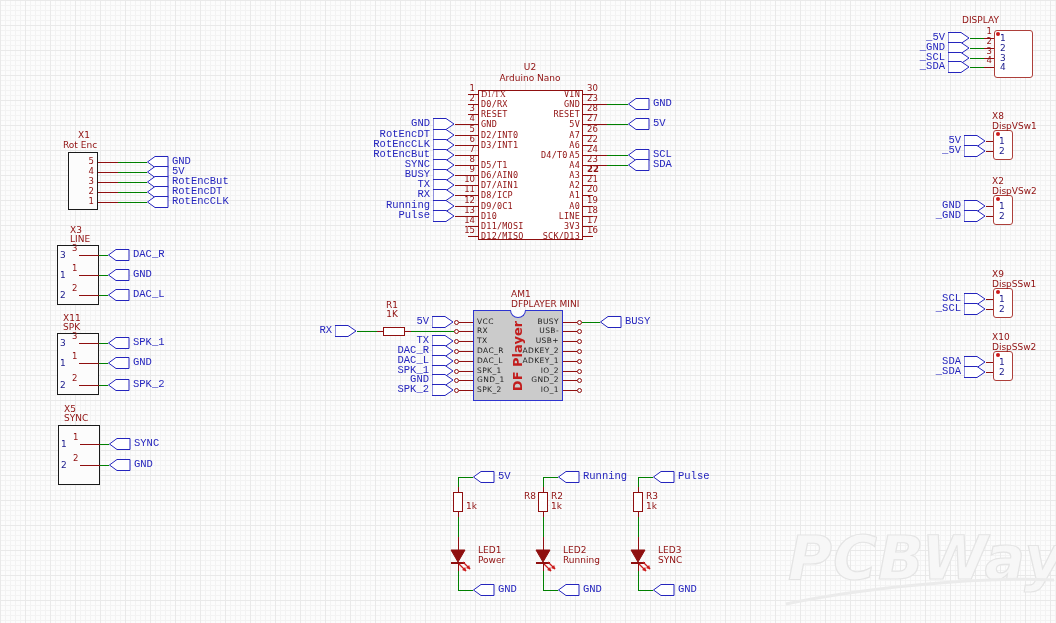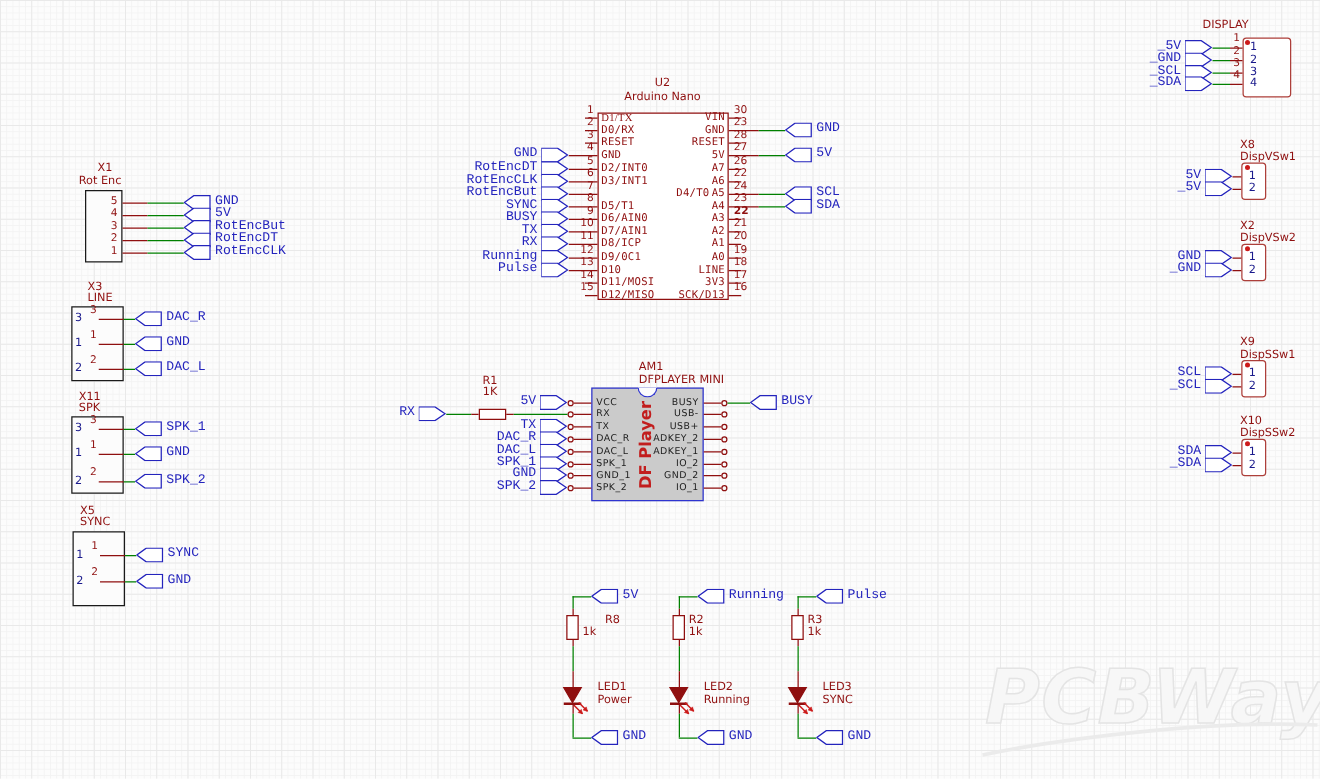--- a/index.html
+++ b/index.html
@@ -596,21 +596,21 @@
     <div style="left: 473px; top: 471px; width: 22px; height: 12px;">
       <svg width="22" height="12">
         <polygon points="21,0.5 8,0.5 0.5,6 8,11.5 21,11.5" fill="#ffffff" stroke="#2424bd" stroke-width="1"></polygon>
       </svg>
     </div>
     <span class="net" style="left: 498px; top: 471px;">5V</span>
     <div style="left: 458px; top: 477px; width: 15px; height: 1px; background: rgb(0, 128, 0);"></div>
     <div style="left: 458px; top: 477px; width: 1px; height: 10px; background: rgb(0, 128, 0);"></div>
     <div style="left: 458px; top: 487px; width: 1px; height: 5px; background: rgb(143, 15, 15);"></div>
     <div style="left: 453px; top: 492px; width: 10px; height: 20px; border: 1px solid rgb(143, 15, 15); background: rgb(255, 255, 255); border-radius: 0px; box-sizing: border-box;"></div>
-    <span class="ref" style="left: 448px; top: 492px; padding-left: 36px;">R8</span>
+    <span class="ref" style="left: 488px; top: 492px; padding-left: 36px;">R8</span>
     <span class="ref" style="left: 466px; top: 502px;">1k</span>
     <div style="left: 458px; top: 512px; width: 1px; height: 5px; background: rgb(143, 15, 15);"></div>
     <div style="left: 458px; top: 517px; width: 1px; height: 20px; background: rgb(0, 128, 0);"></div>
     <div style="left: 458px; top: 537px; width: 1px; height: 14px; background: rgb(143, 15, 15);"></div>
     <div style="left: 442px; top: 546px; width: 34px; height: 30px;">
       <svg width="34" height="30">
         <polygon points="9,4 23,4 16,16" fill="#8f0f0f" stroke="#8f0f0f" stroke-width="1"></polygon>
         <line x1="9" y1="17" x2="23" y2="17" stroke="#8f0f0f" stroke-width="2"></line>
         <line x1="17" y1="18" x2="24" y2="25" stroke="#cc1a1a" stroke-width="1.2"></line>
         <polygon points="24,25 20.5,24 23,21.5" fill="#cc1a1a" stroke="#cc1a1a" stroke-width="0.5"></polygon>

